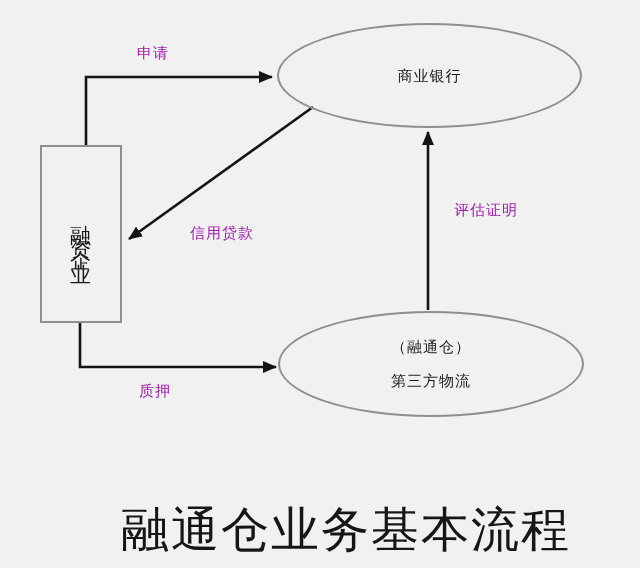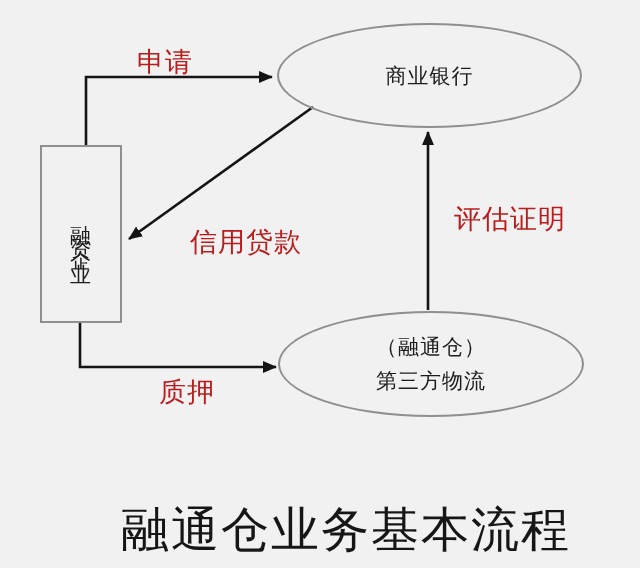--- a/index.html
+++ b/index.html
@@ -60,35 +60,35 @@
     width: 305px;
     height: 105px;
   }
   .node-logistics {
     left: 278px;
     top: 311px;
     width: 306px;
     height: 106px;
   }
   .node-ellipse span {
-    font-size: 21px;
+    font-size: 15px;
     line-height: 34px;
     letter-spacing: 1px;
   }
   .edge-label {
     position: absolute;
-    font-size: 27px;
+    font-size: 15px;
     letter-spacing: 1px;
     white-space: nowrap;
-    color: #b91c1c;
+    color: #a21caf;
   }
   .lbl-apply   { left: 137px; top: 44px; }
   .lbl-credit  { left: 190px; top: 208px; margin-top: 16px; }
   .lbl-eval    { left: 454px; top: 201px; }
-  .lbl-pledge  { left: 139px; top: 374px; margin-left: 20px; }
+  .lbl-pledge  { left: 139px; top: 382px; }
   .diagram-title {
     position: absolute;
     left: 346px;
     top: 498px;
     transform: translateX(-50%);
     font-size: 48px;
     letter-spacing: 2px;
     white-space: nowrap;
     font-weight: 400;
     color: #161616;

